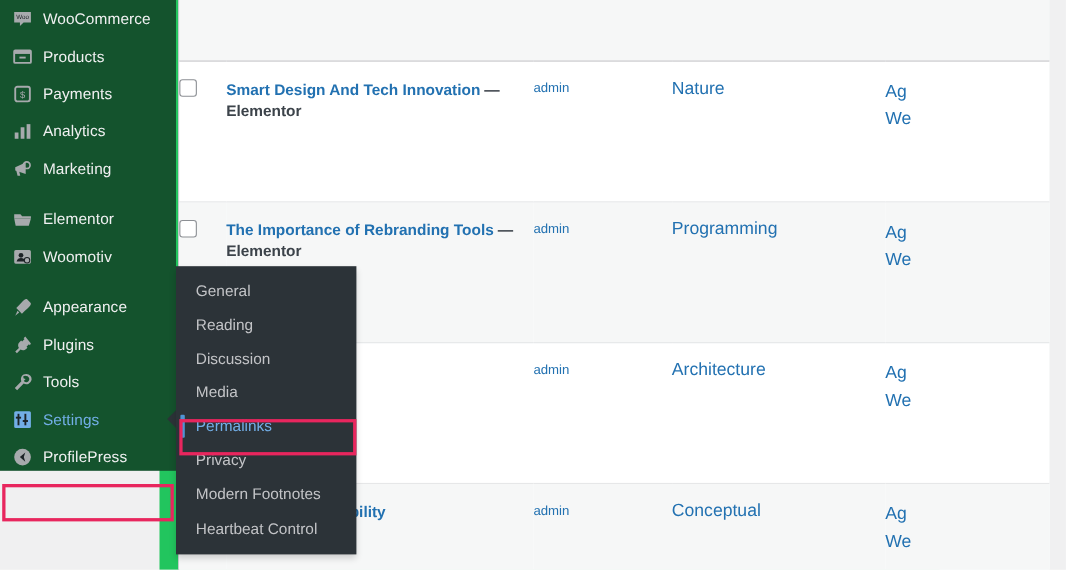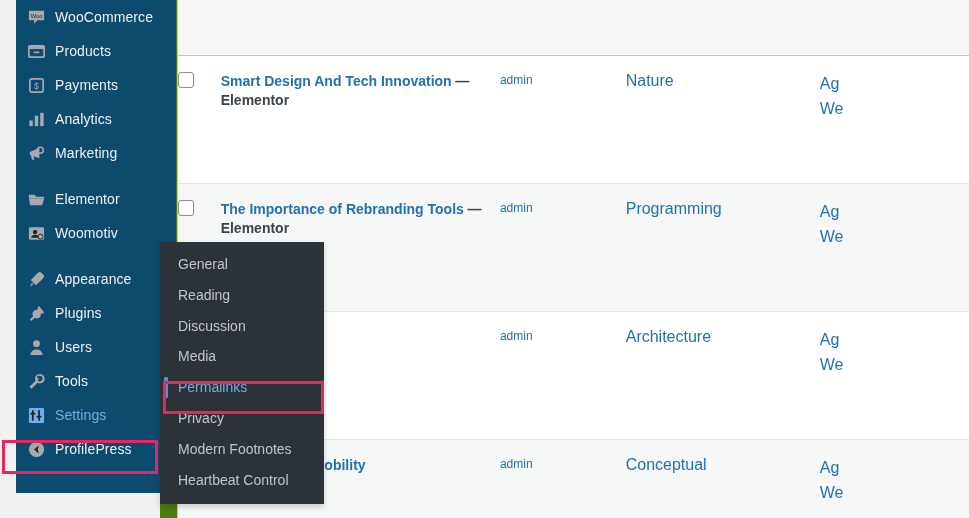--- a/index.html
+++ b/index.html
@@ -13,24 +13,23 @@
     font-family: "Liberation Sans", sans-serif;
     background: #f0f0f1;
     position: relative;
   }
 
   
   #adminmenu {
     position: absolute;
     left: 0; top: 0;
     width: 160px;
-    height: 493px;
-    background: #0c4a6e;
+    height: 428px;
+    background: #14532d;
     z-index: 30;
-    margin-left: 16px;
   }
   .menu-item {
     position: relative;
     display: flex;
     align-items: center;
     height: 34px;
     padding: 0 0 0 10px;
     box-sizing: border-box;
     color: #f0f0f1;
     font-size: 14px;
@@ -114,24 +113,24 @@
     box-sizing: border-box;
     pointer-events: none;
     z-index: 60;
   }
   #annot-settings { left: 2px; top: 440px; width: 156px; height: 34px; }
   #annot-permalinks { left: 163px; top: 381px; width: 161px; height: 33px; }
 
   
   #wpcontent {
     position: absolute;
-    left: 160px; top: 0;
+    left: 145px; top: 0;
     width: 709px;
     height: 518px;
-    background: #4d7c0f;
+    background: #22c55e;
     z-index: 10;
   }
   #wrap {
     position: absolute;
     left: 17px; top: 0;
     width: 792px;
     height: 518px;
     background: #f6f7f7;
     border-left: 1px solid #c3c4c7;
     box-sizing: border-box;
@@ -288,29 +287,20 @@
 
   <div class="menu-item">
     <span class="micon">
       <svg width="19" height="19" viewBox="0 0 20 20">
           <path fill="currentColor" d="M12.6 2 11 3.6l.9.9-2.3 2.3-.9-.9L7 7.6c-1.6 1.6-1.6 3.8-.5 5.3L3 16.4 4.6 18l3.5-3.5c1.5 1.1 3.7 1.1 5.3-.5l1.3-1.3-.9-.9 2.3-2.3.9.9L18 8.8z"></path>
         </svg>
     </span>
     <span class="mlabel">Plugins</span>
   </div>
 
-  <div class="menu-item">
-    <span class="micon">
-      <svg width="19" height="19" viewBox="0 0 20 20">
-          <circle cx="10" cy="6" r="3.6" fill="currentColor"></circle>
-          <path fill="currentColor" d="M3.4 18c.4-3.9 3.2-6 6.6-6s6.2 2.1 6.6 6z"></path>
-        </svg>
-    </span>
-    <span class="mlabel">Users</span>
-  </div>
 
   <div class="menu-item">
     <span class="micon">
       <svg width="19" height="19" viewBox="0 0 20 20">
           <path fill="currentColor" d="M13.4 2a5 5 0 0 0-4.5 7.1L2.6 15.4 4.8 17.6l6.3-6.3A5 5 0 1 0 13.4 2zm0 2a3 3 0 1 1-2.3 4.9L13 7l-1.9-.5L10.6 4.6A3 3 0 0 1 13.4 4z"></path>
         </svg>
     </span>
     <span class="mlabel">Tools</span>
   </div>
 

